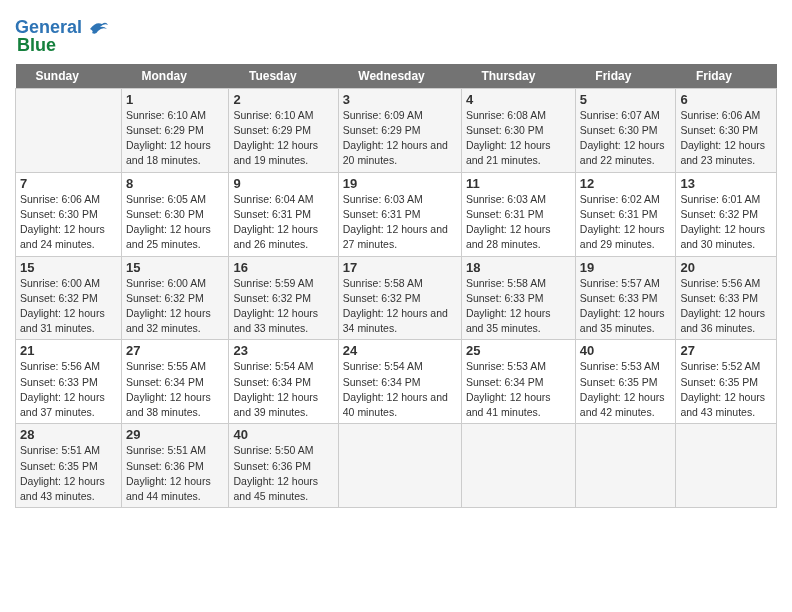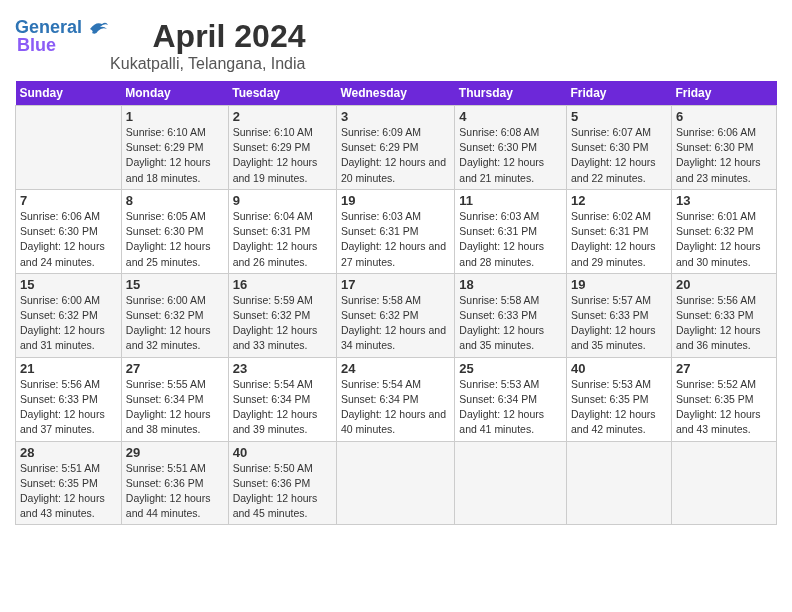--- a/index.html
+++ b/index.html
@@ -39,23 +39,23 @@
       font-size: 16px;
       color: #555;
       font-weight: normal;
     }
     table {
       width: 100%;
       border-collapse: collapse;
       font-size: 11px;
     }
     thead tr th {
-      background-color: #6d28d9;
+      background-color: #737373;
       color: #fff;
-      padding: 5px 4px;
+      padding: 5px 20px;
       text-align: left;
       font-size: 12px;
       font-weight: bold;
     }
     tbody tr td {
       border: 1px solid #ccc;
       padding: 3px 4px;
       vertical-align: top;
       color: #333;
       font-size: 10.5px;
@@ -85,26 +85,22 @@
     <div class="logo">
       <div>
         <div style="display:flex;align-items:center;">
           <span style="font-size:18px;font-weight:bold;color:#333;line-height:1.1;">
             <span style="color:#2e74b5;">General</span>
             <svg width="22" height="18" viewBox="0 0 22 18" style="vertical-align:middle;margin-left:1px;">
               <path d="M2 10 Q8 2 14 5 Q18 2 20 6 Q16 4 12 8 Q16 7 19 10 Q14 8 10 12 Q8 16 4 14 Q6 12 2 10Z" fill="#2e74b5"></path>
             </svg>
           </span>
         </div>
-        <div style="font-size:18px;font-weight:bold;color:#8b5cf6;margin-top:-3px;margin-left:2px;">Blue</div>
+        <div style="font-size:18px;font-weight:bold;color:#15803d;margin-top:-3px;margin-left:2px;">Blue</div>
       </div>
-    </div>
-    <div class="title-block">
-      <h1>April 2024</h1>
-      <h2>Kukatpalli, Telangana, India</h2>
     </div>
   </div>
 
   <table>
     <thead>
       <tr>
       <th>Sunday</th>
           <th>Monday</th>
           <th>Tuesday</th>
           <th>Wednesday</th>

